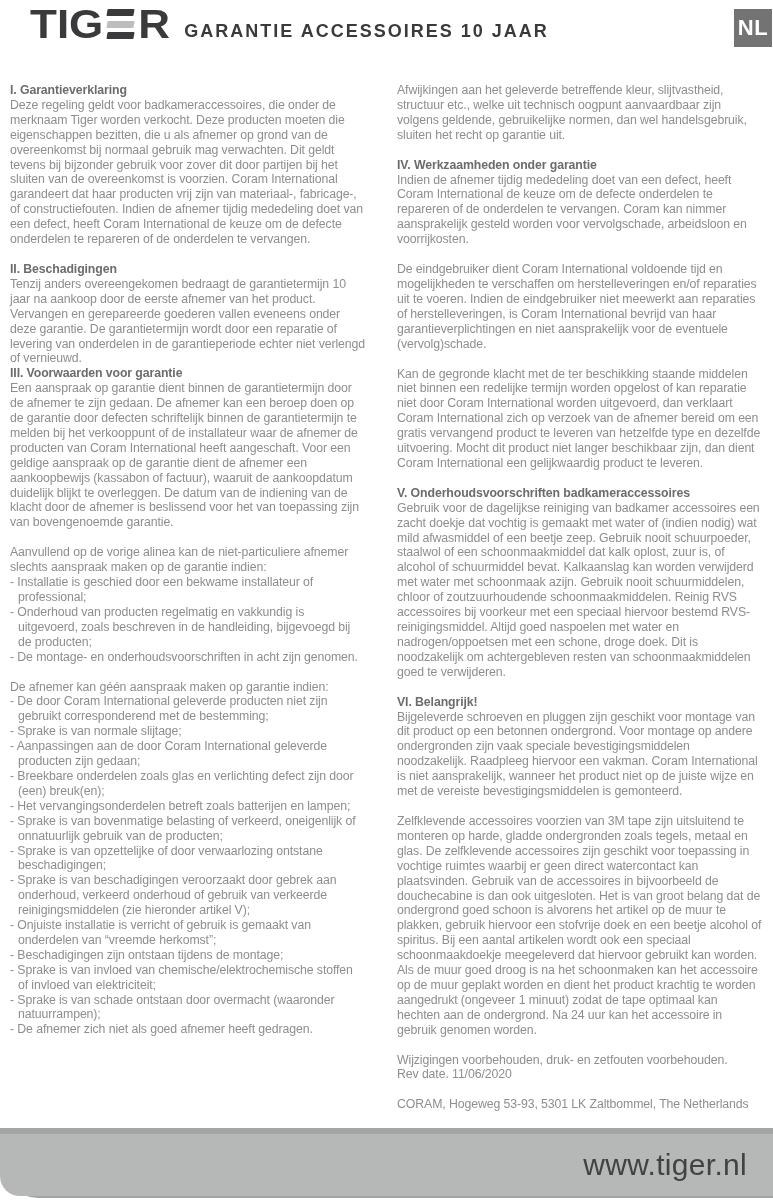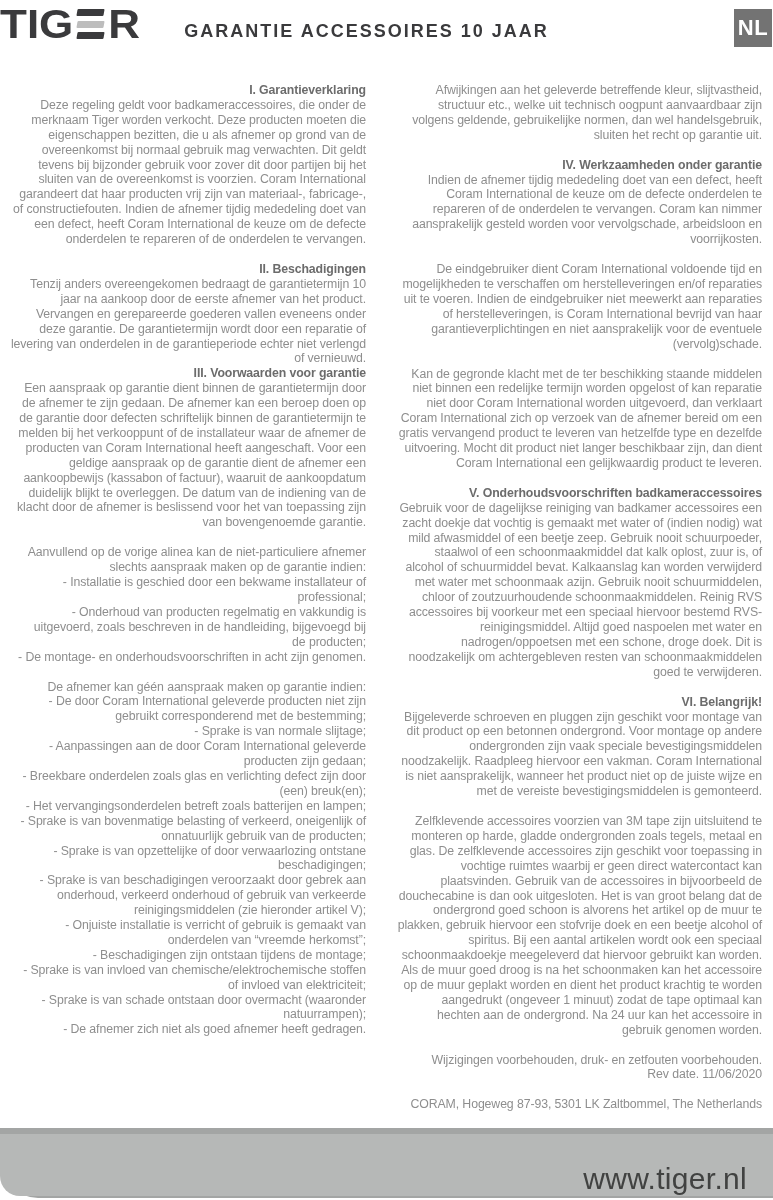--- a/index.html
+++ b/index.html
@@ -1,48 +1,48 @@
 <!DOCTYPE html>
 <html><head>
 <meta charset="utf-8">
 <style>
   html,body{margin:0;padding:0;background:#e8e8e8;}
   .page{position:relative;width:773px;height:1200px;background:#ffffff;margin:0 auto;
         font-family:"Liberation Sans",sans-serif;overflow:hidden;}
 
   
-  .logo{position:absolute;left:0;top:4px;display:flex;align-items:flex-start;
+  .logo{position:absolute;left:30px;top:4px;display:flex;align-items:flex-start;
         color:#3a3a3c;font-weight:bold;font-size:44px;line-height:40px;letter-spacing:0px;}
   .logo .ltr{display:block;transform:scaleY(0.92);}
   .logo-e{display:flex;flex-direction:column;justify-content:space-between;
           height:30px;width:27px;margin:5px 4px 0 4px;}
   .logo-e .bar{height:7px;background:#3a3a3c;transform:skewX(-10deg);border-radius:1px;}
   .logo-e .bar.gray{background:#bdbdbd;}
   .doc-title{position:absolute;left:110px;right:150px;top:21px;text-align:center;
              font-size:18px;font-weight:bold;letter-spacing:2px;color:#3a3a3c;}
   .nl-badge{position:absolute;right:1px;top:9px;width:38px;height:38px;background:#737373;
             color:#ffffff;font-weight:bold;font-size:22px;display:flex;align-items:center;
             justify-content:center;letter-spacing:0.5px;}
 
   
   .cols{position:absolute;top:83px;left:10px;display:flex;gap:31px;}
-  .col{width:356px;font-size:12.3px;line-height:14.9px;color:#8e8e8e;letter-spacing:-0.1px;text-align:right;}
+  .col{width:356px;font-size:12.3px;line-height:14.9px;color:#8e8e8e;letter-spacing:-0.1px;}
   .col.right{width:365px;}
   .hd{font-size:12.3px;font-weight:bold;color:#6c6c6c;margin:0;}
   p{margin:0;}
   .mb{margin-bottom:15px;}
   .mt{margin-top:15px;}
   ul{margin:0;padding:0;list-style:none;}
   li{padding-left:8px;text-indent:-8px;}
 
   
   .footer-back{position:absolute;left:0;right:0;top:1128px;height:70px;background:#a3a5a4;
                border-bottom-left-radius:38px;}
   .footer-front{position:absolute;left:0;right:0;top:1134px;height:62px;background:#b6b8b7;
-                border-bottom-left-radius:20px;display:flex;align-items:flex-end;
+                border-bottom-left-radius:20px;display:flex;align-items:center;
                 justify-content:flex-end;padding-right:26px;box-sizing:border-box;}
   .footer-url{font-size:30px;color:#414241;letter-spacing:0.3px;}
 </style>
 </head>
 <body>
 
 <div class="page">
 
   <div class="logo">
     <span class="ltr">TIG</span>
@@ -107,21 +107,21 @@
       <h3 class="hd">V. Onderhoudsvoorschriften badkameraccessoires</h3>
       <p class="mb">Gebruik voor de dagelijkse reiniging van badkamer accessoires een zacht doekje dat vochtig is gemaakt met water of (indien nodig) wat mild afwasmiddel of een beetje zeep. Gebruik nooit schuurpoeder, staalwol of een schoonmaakmiddel dat kalk oplost, zuur is, of alcohol of schuurmiddel bevat. Kalkaanslag kan worden verwijderd met water met schoonmaak azijn. Gebruik nooit schuurmiddelen, chloor of zoutzuurhoudende schoonmaakmiddelen. Reinig RVS accessoires bij voorkeur met een speciaal hiervoor bestemd RVS-reinigingsmiddel. Altijd goed naspoelen met water en nadrogen/oppoetsen met een schone, droge doek. Dit is noodzakelijk om achtergebleven resten van schoonmaakmiddelen goed te verwijderen.</p>
 
       <h3 class="hd">VI. Belangrijk!</h3>
       <p class="mb">Bijgeleverde schroeven en pluggen zijn geschikt voor montage van dit product op een betonnen ondergrond. Voor montage op andere ondergronden zijn vaak speciale bevestigingsmiddelen noodzakelijk. Raadpleeg hiervoor een vakman. Coram International is niet aansprakelijk, wanneer het product niet op de juiste wijze en met de vereiste bevestigingsmiddelen is gemonteerd.</p>
       <p class="mb">Zelfklevende accessoires voorzien van 3M tape zijn uitsluitend te monteren op harde, gladde ondergronden zoals tegels, metaal en glas. De zelfklevende accessoires zijn geschikt voor toepassing in vochtige ruimtes waarbij er geen direct watercontact kan plaatsvinden. Gebruik van de accessoires in bijvoorbeeld de douchecabine is dan ook uitgesloten. Het is van groot belang dat de ondergrond goed schoon is alvorens het artikel op de muur te plakken, gebruik hiervoor een stofvrije doek en een beetje alcohol of spiritus. Bij een aantal artikelen wordt ook een speciaal schoonmaakdoekje meegeleverd dat hiervoor gebruikt kan worden. Als de muur goed droog is na het schoonmaken kan het accessoire op de muur geplakt worden en dient het product krachtig te worden aangedrukt (ongeveer 1 minuut) zodat de tape optimaal kan hechten aan de ondergrond. Na 24 uur kan het accessoire in gebruik genomen worden.</p>
 
       <p>Wijzigingen voorbehouden, druk- en zetfouten voorbehouden.</p>
       <p class="mb">Rev date. 11/06/2020</p>
 
-      <p>CORAM, Hogeweg 87-93, 5301 LK Zaltbommel, The Netherlands</p>
+      <p>CORAM, Hogeweg 53-93, 5301 LK Zaltbommel, The Netherlands</p>
     </div>
 
   </div>
 
   <div class="footer-back"></div>
   <div class="footer-front">
     <span class="footer-url">www.tiger.nl</span>
   </div>
 
 </div>

